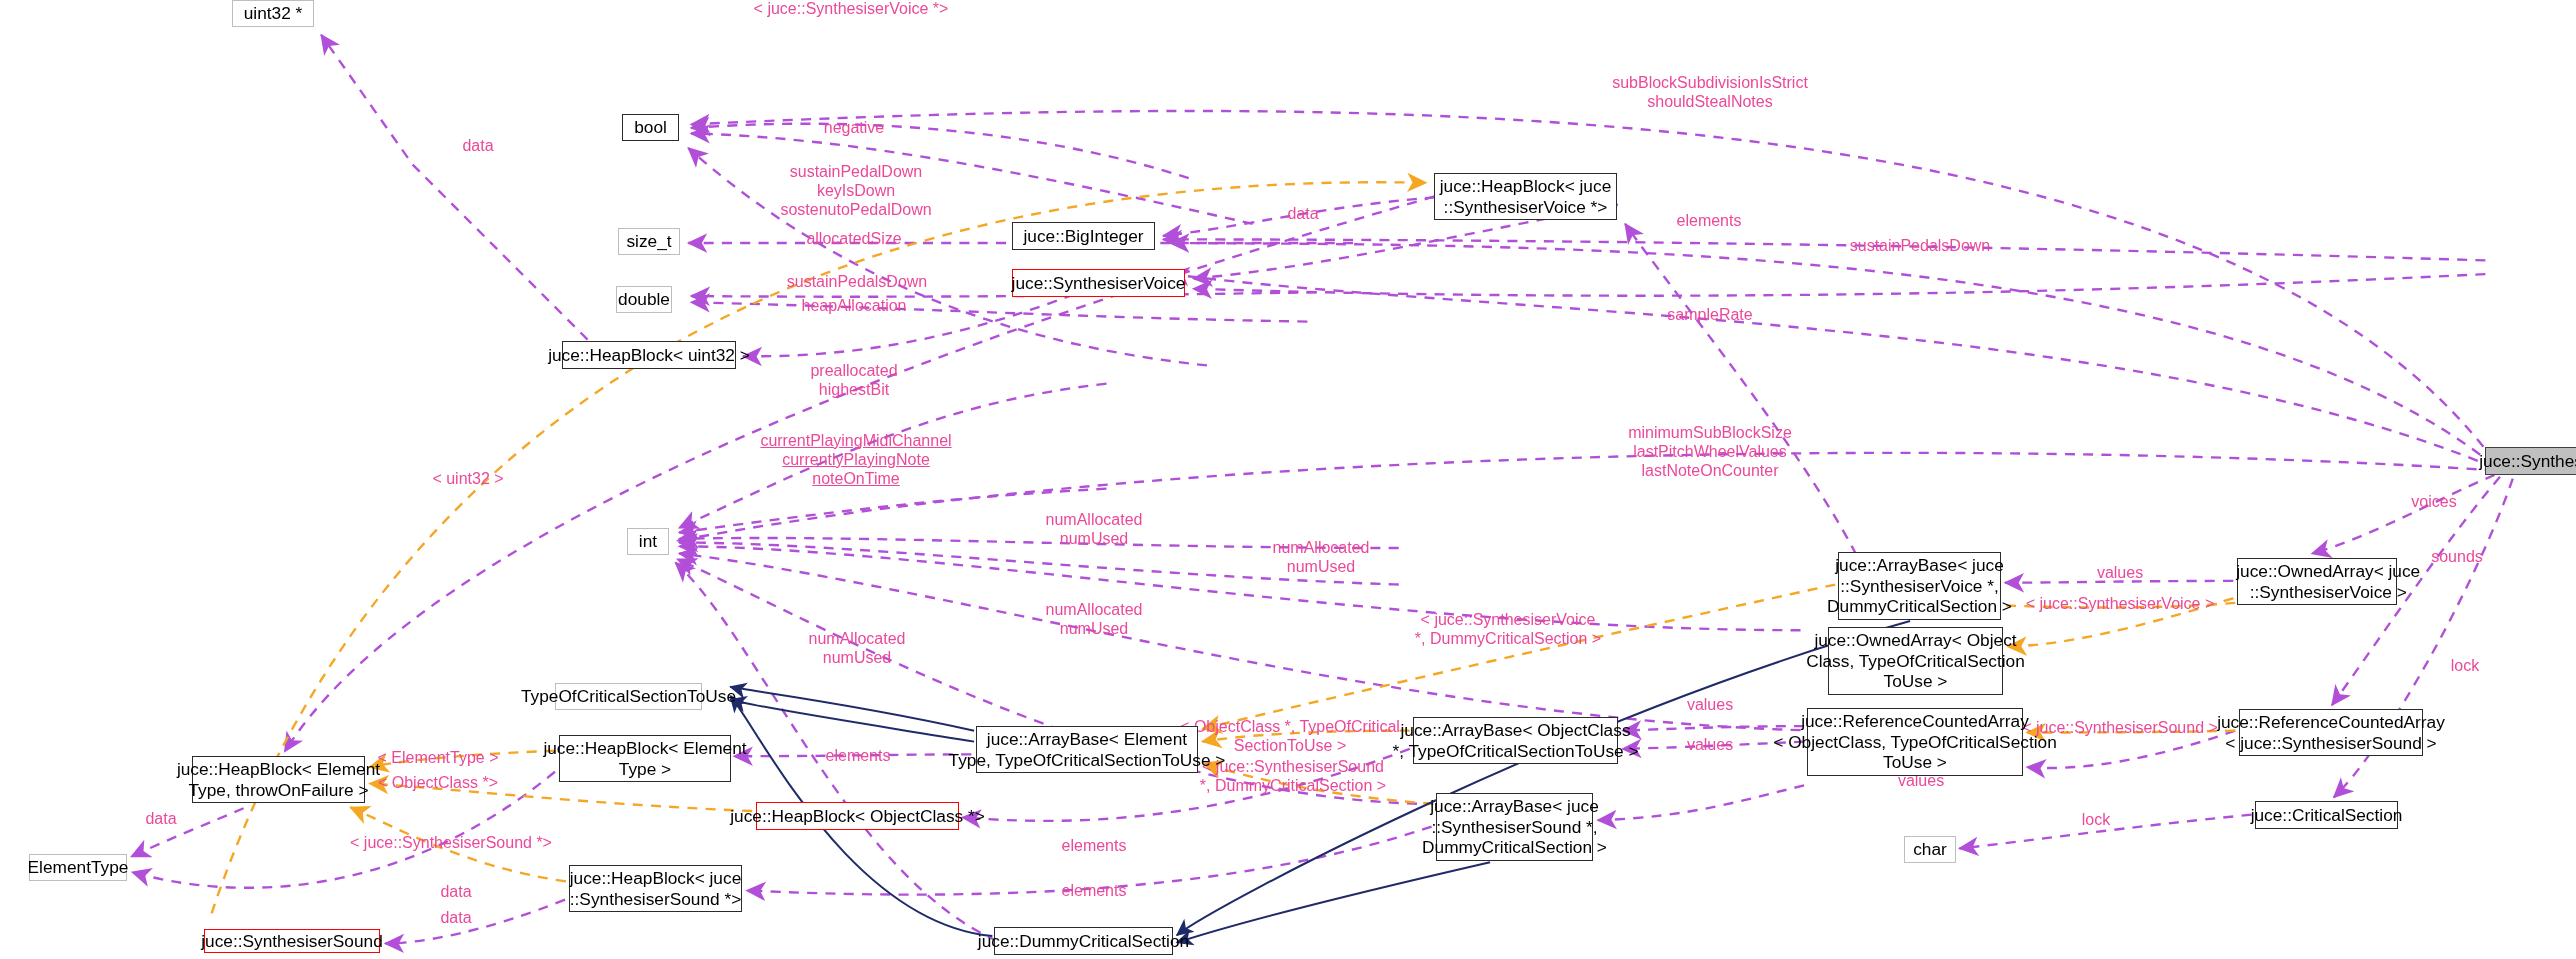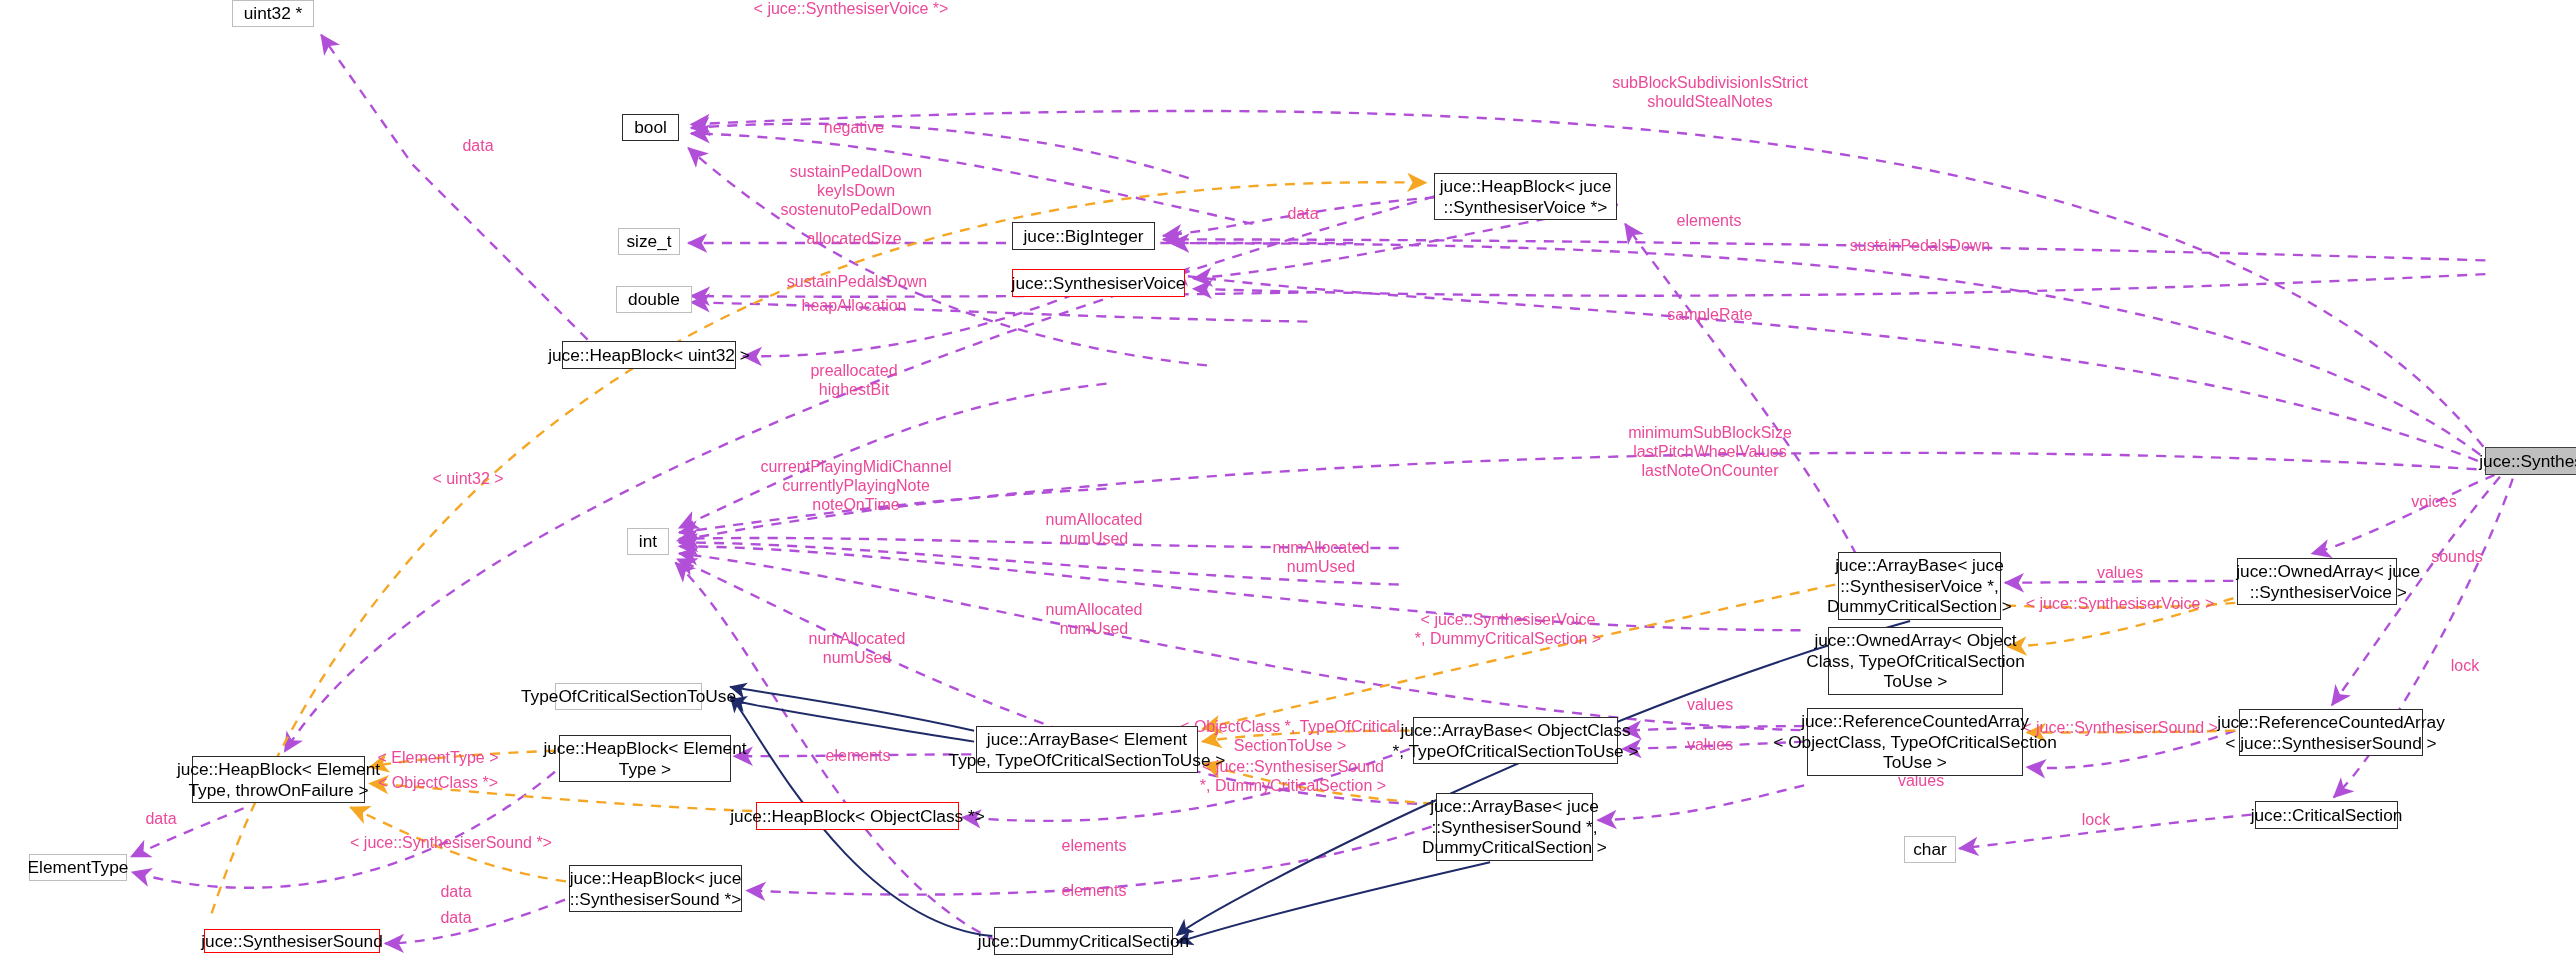--- a/index.html
+++ b/index.html
@@ -179,21 +179,21 @@
       <path d="M2060,680 C1700,780 1300,990 1257,1024"></path>
 
       <path d="M1600,944 C1400,990 1300,1018 1257,1032"></path>
     </g>
   </svg>
 
   <div id="node-layer">
       <div class="node thin-border" style="left: 203px; top: 0px; width: 82px; height: 27px;">uint32 *</div>
       <div class="node bold-border" style="left: 593px; top: 114px; width: 57px; height: 27px;">bool</div>
       <div class="node thin-border" style="left: 589px; top: 228px; width: 62px; height: 27px;">size_t</div>
-      <div class="node thin-border" style="left: 587px; top: 286px; width: 76px; height: 27px;">double</div>
+      <div class="node thin-border" style="left: 587px; top: 286px; width: 56px; height: 27px;">double</div>
       <div class="node bold-border" style="left: 983px; top: 222px; width: 143px; height: 28px;">juce::BigInteger</div>
       <div class="node red-border" style="left: 983px; top: 269px; width: 173px; height: 28px;">juce::SynthesiserVoice</div>
       <div class="node bold-border" style="left: 533px; top: 341px; width: 174px; height: 28px;">juce::HeapBlock&lt; uint32 &gt;</div>
       <div class="node bold-border" style="left: 1405px; top: 173px; width: 183px; height: 47px;">juce::HeapBlock&lt; juce
 ::SynthesiserVoice *&gt;</div>
       <div class="node thin-border" style="left: 598px; top: 528px; width: 42px; height: 27px;">int</div>
       <div class="node thin-border" style="left: 526px; top: 683px; width: 147px; height: 27px;">TypeOfCriticalSectionToUse</div>
       <div class="node bold-border" style="left: 530px; top: 735px; width: 172px; height: 47px;">juce::HeapBlock&lt; Element
 Type &gt;</div>
       <div class="node bold-border" style="left: 163px; top: 756px; width: 173px; height: 47px;">juce::HeapBlock&lt; Element
@@ -242,21 +242,21 @@
       <div class="elabel" style="left: 1680px; top: 212px;">elements</div>
       <div class="elabel" style="left: 1681px; top: 74px;">subBlockSubdivisionIsStrict
 shouldStealNotes</div>
       <div class="elabel" style="left: 1891px; top: 237px;">sustainPedalsDown</div>
       <div class="elabel" style="left: 1681px; top: 306px;">sampleRate</div>
       <div class="elabel" style="left: 825px; top: 362px;">preallocated
 highestBit</div>
       <div class="elabel" style="left: 1681px; top: 424px;">minimumSubBlockSize
 lastPitchWheelValues
 lastNoteOnCounter</div>
-      <div class="elabel" style="left: 827px; top: 458px;">currentPlayingMidiChannel
+      <div class="elabel" style="left: 827px; top: 432px; text-decoration: underline;">currentPlayingMidiChannel
 currentlyPlayingNote
 noteOnTime</div>
       <div class="elabel" style="left: 439px; top: 470px;">&lt; uint32 &gt;</div>
       <div class="elabel" style="left: 1065px; top: 511px;">numAllocated
 numUsed</div>
       <div class="elabel" style="left: 1292px; top: 539px;">numAllocated
 numUsed</div>
       <div class="elabel" style="left: 1065px; top: 601px;">numAllocated
 numUsed</div>
       <div class="elabel" style="left: 828px; top: 630px;">numAllocated

